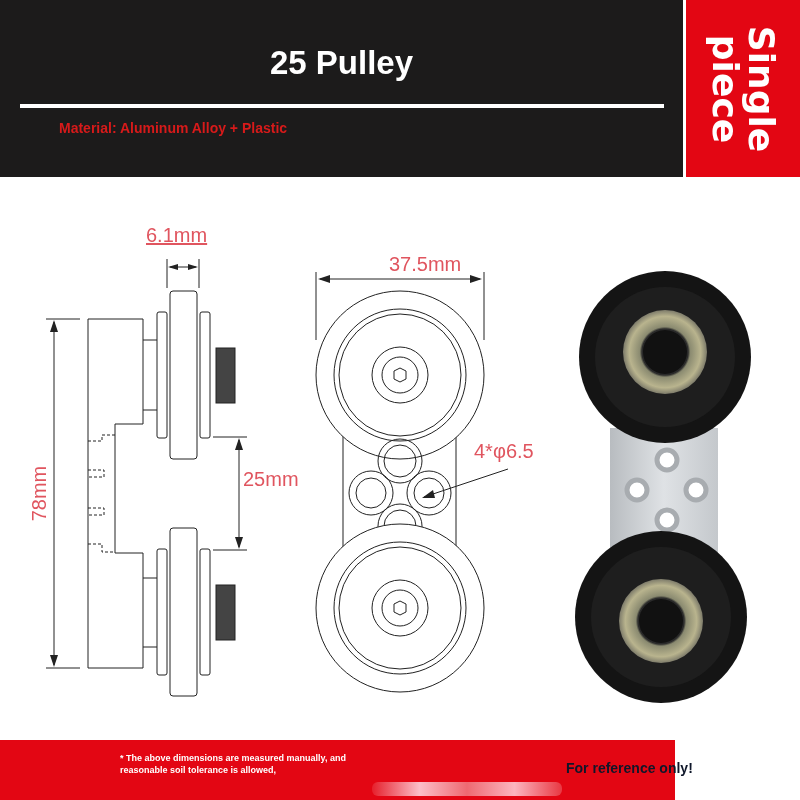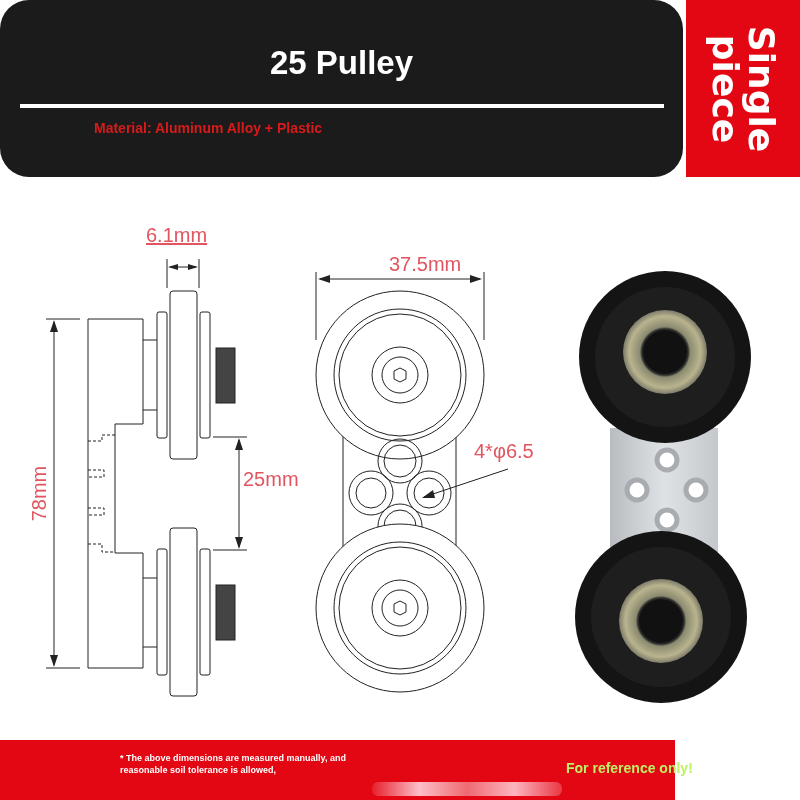--- a/index.html
+++ b/index.html
@@ -1,28 +1,28 @@
 <!DOCTYPE html>
 <html><head>
 <meta charset="utf-8">
 <style>
   html,body{margin:0;padding:0;background:#fff;}
   body{width:800px;height:800px;position:relative;overflow:hidden;font-family:"Liberation Sans",sans-serif;}
-  .header{position:absolute;left:0;top:0;width:683px;height:177px;background:#1c1b1b;border-radius:29px;}
+  .header{position:absolute;left:0;top:0;width:683px;height:177px;background:#1c1b1b;}
   .title{position:absolute;left:0;width:683px;top:44px;text-align:center;color:#fff;font-weight:bold;font-size:33px;font-family:"Liberation Sans",sans-serif;}
   .rule{position:absolute;left:20px;top:104px;width:644px;height:4px;background:#fff;}
-  .spec{position:absolute;top:120px;color:#d71a1a;font-weight:bold;font-size:14px;white-space:nowrap;margin-left:35px;}
+  .spec{position:absolute;top:120px;color:#d71a1a;font-weight:bold;font-size:14px;white-space:nowrap;}
   .spec.material{left:59px;}
   .spec.surface{left:345px;}
   .tab{position:absolute;left:686px;top:0;width:114px;height:177px;background:#e30613;}
   .tab-text{position:absolute;left:50%;top:50%;transform:translate(-50%,-50%) rotate(90deg);color:#fff;font-weight:bold;font-size:36px;line-height:36px;text-align:center;white-space:nowrap;font-family:"DejaVu Sans",sans-serif;}
   .dim{position:absolute;color:#e0555f;font-size:20px;white-space:nowrap;}
   .footer{position:absolute;left:0;top:740px;width:675px;height:60px;background:#e30613;}
   .note{position:absolute;left:120px;top:12px;width:240px;color:#fff;font-size:9px;font-weight:bold;line-height:12px;}
-  .ref{position:absolute;left:566px;top:20px;color:#bef264;font-weight:bold;font-size:14px;white-space:nowrap;}
+  .ref{position:absolute;left:566px;top:20px;color:#0f172a;font-weight:bold;font-size:14px;white-space:nowrap;}
   .smudge{position:absolute;left:372px;top:42px;width:190px;height:14px;background:linear-gradient(90deg,rgba(255,255,255,0.1),rgba(255,210,220,0.9),rgba(255,255,255,0.4),rgba(255,200,210,0.9),rgba(255,255,255,0.2));border-radius:6px;}
   svg{position:absolute;overflow:visible;}
 </style>
 </head>
 <body>
 
 <div class="header">
   <div class="title">25 Pulley</div>
   <div class="rule"></div>
   <div class="spec material">Material: Aluminum Alloy + Plastic</div>

